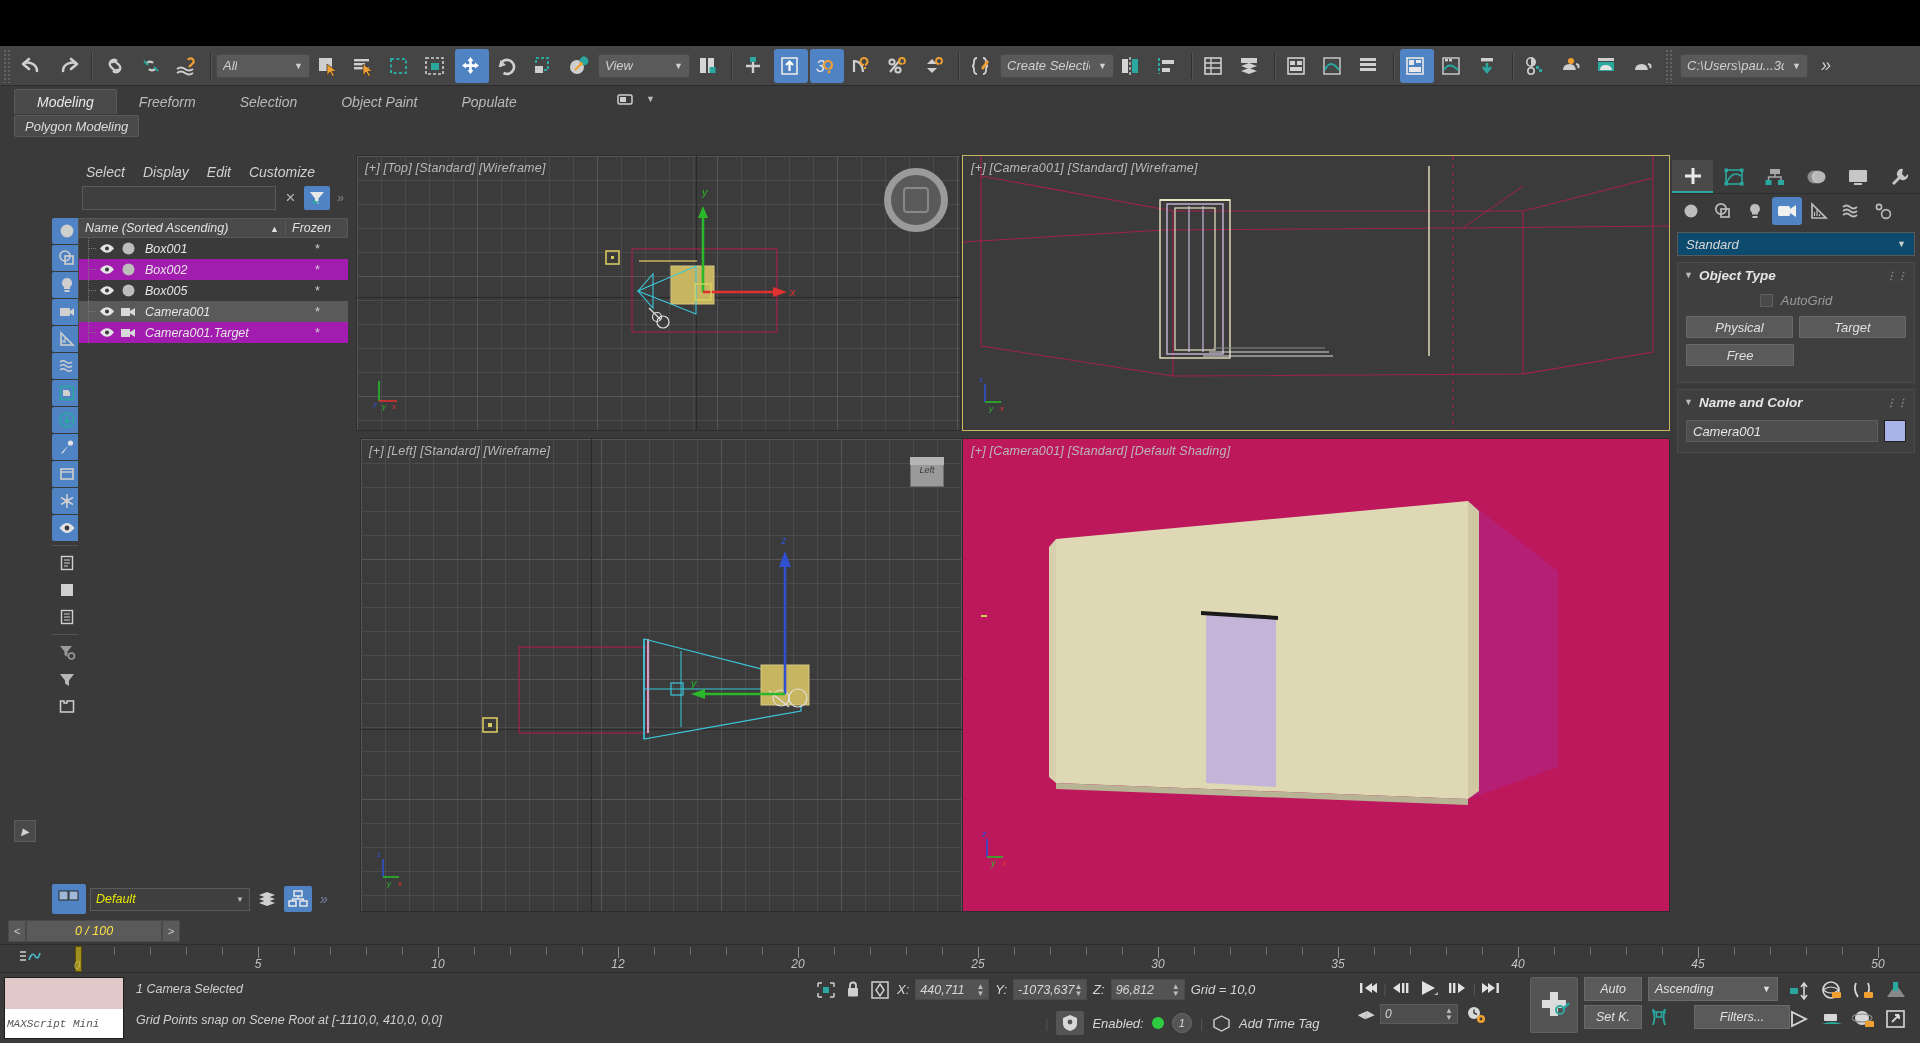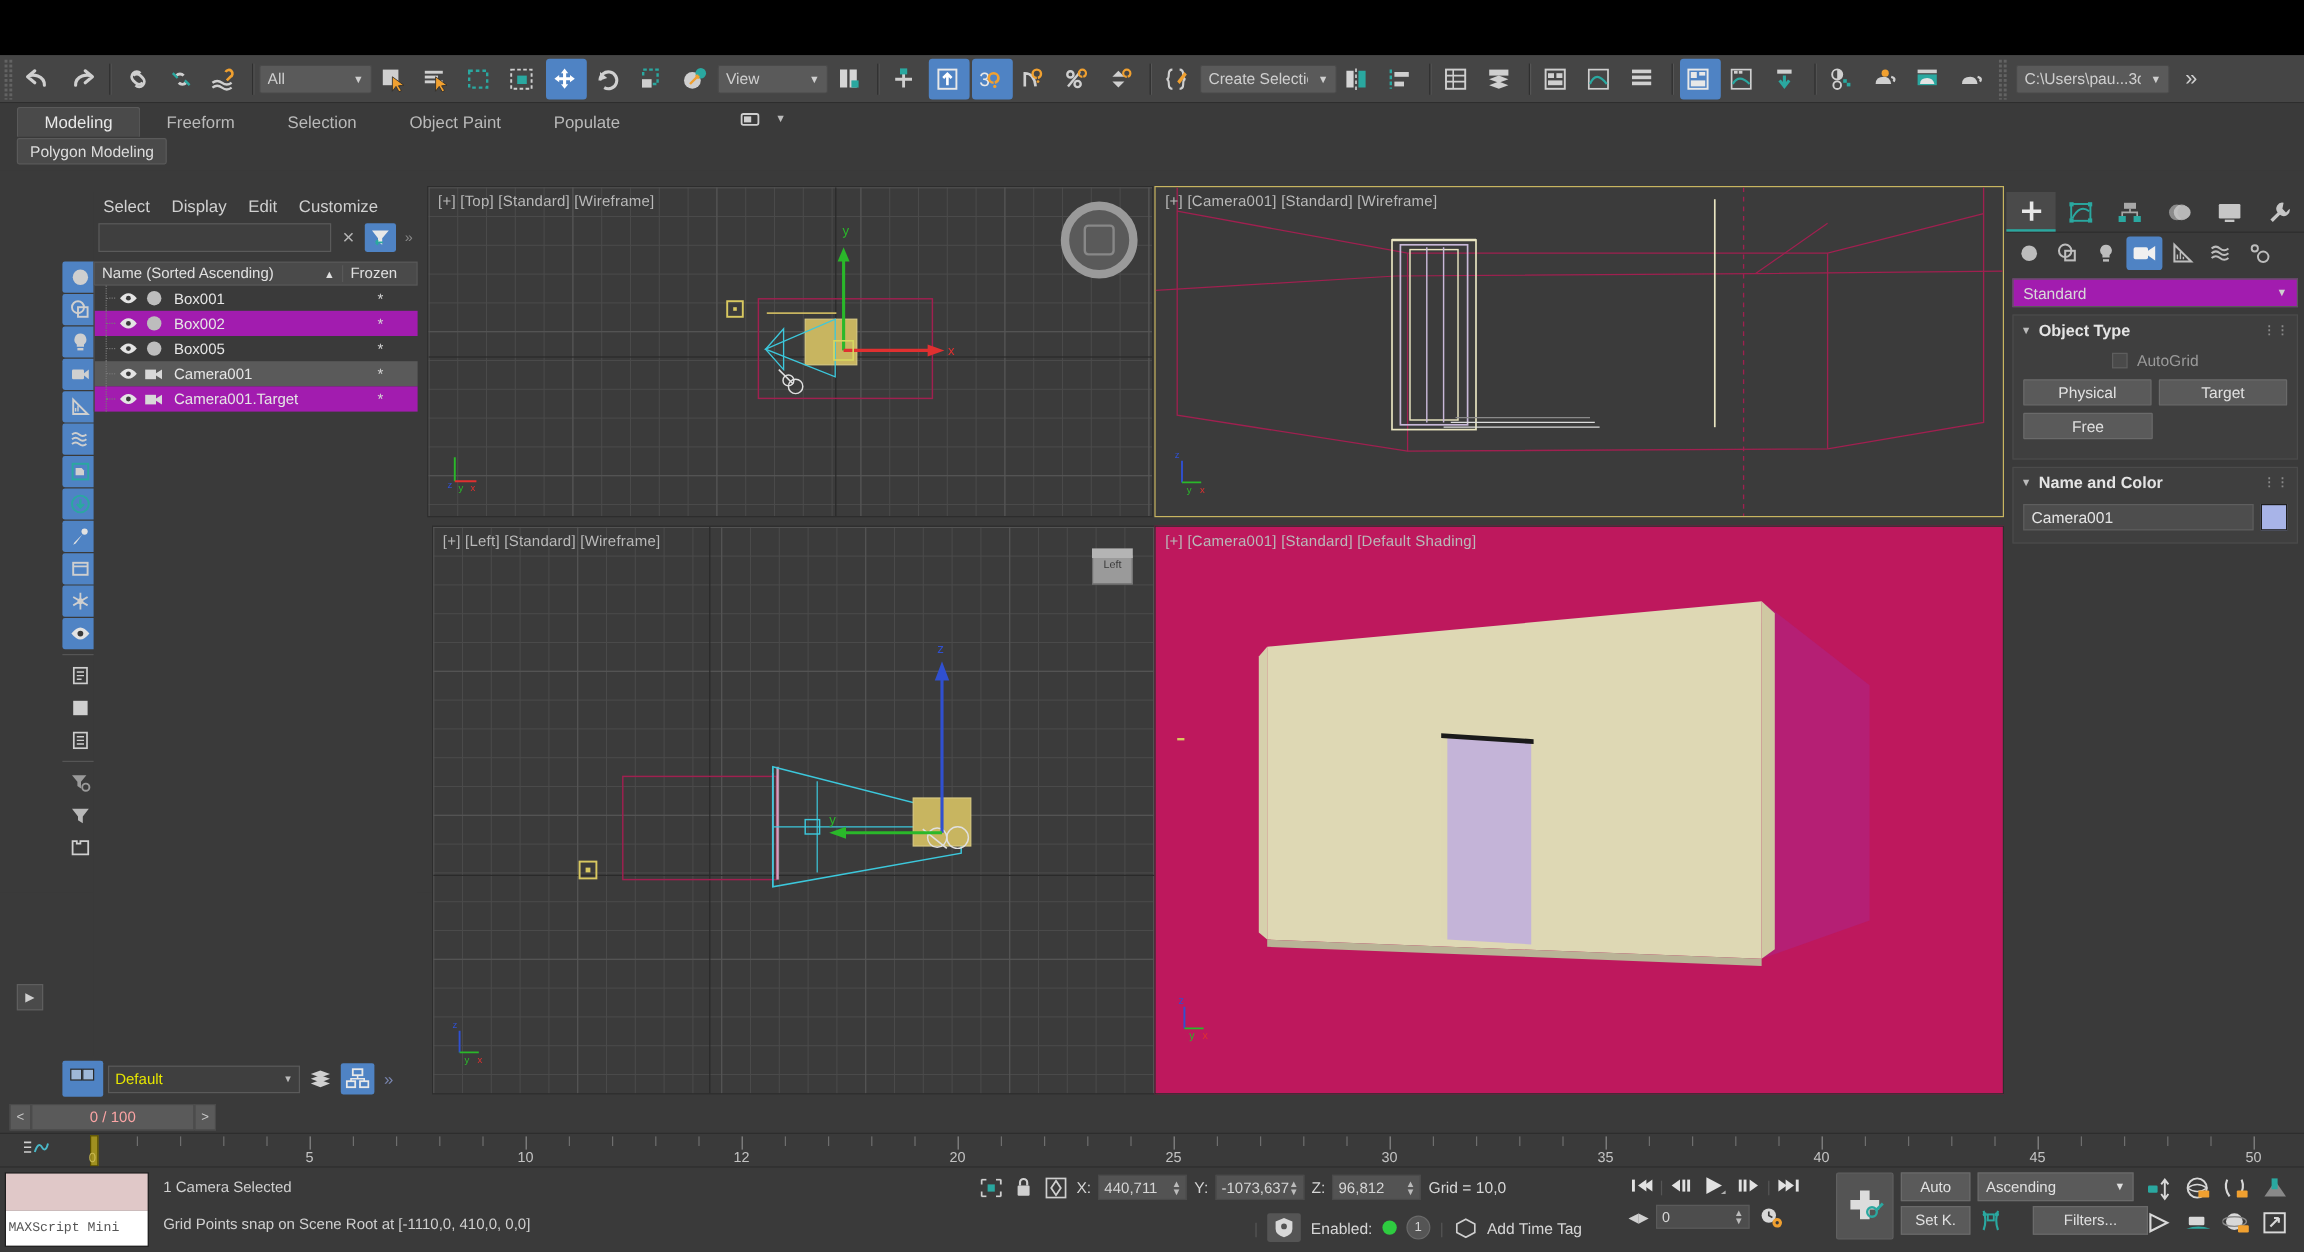--- a/index.html
+++ b/index.html
@@ -4,21 +4,21 @@
 <style>
   * { box-sizing: border-box; margin: 0; padding: 0; }
   html, body {
     width: 1920px; height: 1043px;
     background: #3a3a3a;
     font-family: "Liberation Sans", sans-serif;
     overflow: hidden;
     color: #d4d4d4;
     font-size: 13px;
   }
-  #app { position: relative; width: 1920px; height: 744px; background: #3a3a3a; }
+  #app { position: relative; width: 1920px; height: 744px; background: #3a3a3a; font-style: italic; }
 
   
   .titlebar { position:absolute; left:0; top:0; width:1920px; height:46px; background:#000; }
 
   
   .maintoolbar {
     position:absolute; left:0; top:46px; width:1920px; height:40px;
     background:#454545; border-bottom:1px solid #2d2d2d;
     display:flex; align-items:center;
   }
@@ -92,21 +92,21 @@
   
   .layerbar { position:absolute; left:52px; top:882px; width:300px; height:34px;
               display:flex; align-items:center; gap:4px; }
   .layer-combo { width:160px; height:23px; background:#3f3f3f; border:1px solid #5a5a5a;
                  display:flex; align-items:center; padding:0 5px; color:#e6e600; font-size:12.5px;
                  justify-content:space-between; }
   .timenav { position:absolute; left:8px; top:920px; width:172px; height:22px; display:flex; }
   .timenav .tb { width:18px; background:#5a5a5a; border:1px solid #4a4a4a;
                  display:flex; align-items:center; justify-content:center; font-size:11px; color:#ccc;}
   .timenav .tv { flex:1; background:#5a5a5a; border:1px solid #4a4a4a;
-                 display:flex; align-items:center; justify-content:center; font-size:12.5px; color:#fca5a5; }
+                 display:flex; align-items:center; justify-content:center; font-size:12.5px; color:#fde047; }
 
   
   .vp { position:absolute; background:#3b3b3b; overflow:hidden; }
   .vp-label { position:absolute; left:8px; top:5px; font-size:12.5px; color:#b9b9b9;
               white-space:nowrap; letter-spacing:.2px; z-index:6; }
   .vp.active { border:1px solid #c8b560; }
   .vp.inactive { border:1px solid #2d2d2d; }
   .grid-lines { position:absolute; inset:0;
      background-image:
        linear-gradient(to right, #4a4a4a 1px, transparent 1px),
@@ -120,21 +120,21 @@
 
   
   .cmdpanel { position:absolute; left:1672px; top:160px; width:248px; height:720px; background:#3a3a3a; }
   .cp-tabs { display:flex; height:34px; border-bottom:1px solid #2d2d2d; }
   .cp-tab { flex:1; display:flex; align-items:center; justify-content:center; }
   .cp-tab.active { background:#4a4a4a; border-bottom:2px solid #2aa8a0; }
   .cp-subtabs { display:flex; height:34px; align-items:center; padding:4px 4px; gap:2px; }
   .cp-sub { width:30px; height:28px; display:flex; align-items:center; justify-content:center;
             border-radius:3px; }
   .cp-sub.on { background:#4f83c4; }
-  .cp-combo { margin:4px 5px; height:24px; background:#a21caf; border:1px solid #5a5a5a;
+  .cp-combo { margin:4px 5px; height:24px; background:#0c4a6e; border:1px solid #5a5a5a;
               display:flex; align-items:center; padding:0 8px; justify-content:space-between;
               font-size:13px; color:#d8d8d8; }
   .rollout { margin:6px 5px 0 5px; background:#3f3f3f; border:1px solid #4b4b4b; }
   .rollout-hdr { height:24px; display:flex; align-items:center; gap:6px; padding:0 6px;
                  font-size:13.5px; font-weight:bold; color:#e4e4e4; }
   .rollout-hdr .tri { font-size:9px; color:#bbb; }
   .rollout-hdr .dots { margin-left:auto; color:#888; font-size:10px; letter-spacing:1px; }
   .rollout-body { padding:6px 8px 10px 8px; }
   .chkrow { display:flex; align-items:center; justify-content:center; gap:8px;
             color:#9a9a9a; font-size:13px; margin-bottom:8px; }

